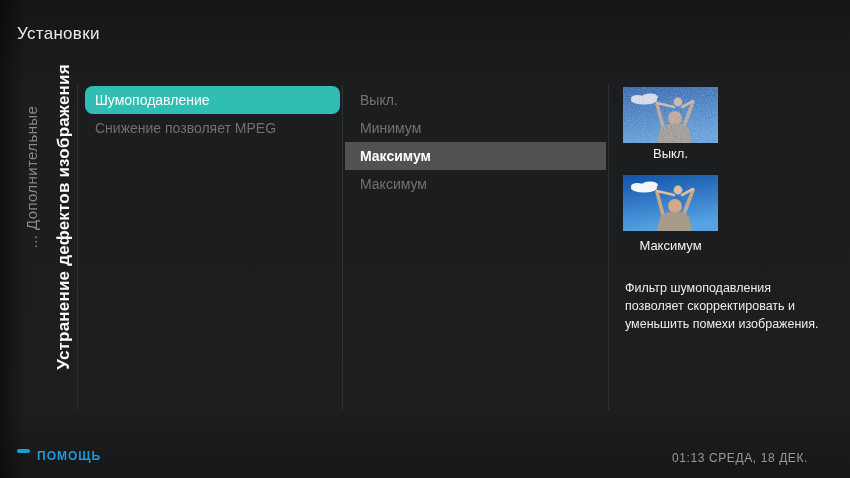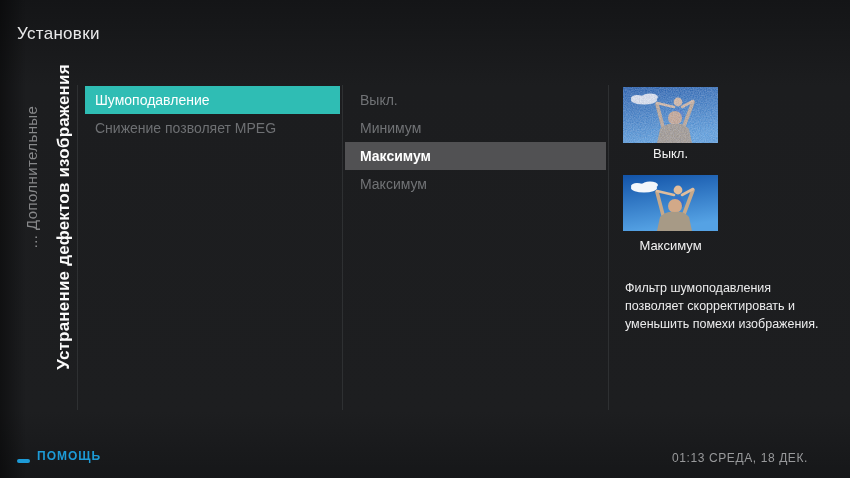--- a/index.html
+++ b/index.html
@@ -14,37 +14,37 @@
   .page-title{position:absolute;left:17px;top:24px;font-size:17px;color:#e9e9ea;letter-spacing:.3px;}
   .v-label{position:absolute;white-space:nowrap;transform:translate(-50%,-50%) rotate(-90deg);}
   .v-category{left:31px;top:177px;font-size:15px;color:#87888a;letter-spacing:.4px;}
   .v-section{left:64px;top:217px;font-size:17px;font-weight:700;color:#fbfbfb;letter-spacing:.2px;}
   .vdiv{position:absolute;top:85px;width:1px;height:325px;background:#2e3032;}
   .vdiv.d1{left:77px}.vdiv.d2{left:342px}.vdiv.d3{left:608px}
 
   .menu{position:absolute;left:85px;top:86px;width:255px;}
   .menu-row{height:28px;display:flex;align-items:center;padding-left:10px;box-sizing:border-box;
     font-size:14px;color:#6e7073;cursor:pointer;}
-  .menu-row.selected{background:#2fbdb4;color:#ffffff;}
+  .menu-row.selected{background:#2fbdb4;color:#ffffff;border-radius:8px;}
 
   .options{position:absolute;left:345px;top:86px;width:261px;}
   .opt-row{height:28px;display:flex;align-items:center;padding-left:15px;box-sizing:border-box;
     font-size:14px;color:#717376;cursor:pointer;}
   .opt-row.selected{background:#515153;color:#ffffff;font-weight:700;}
 
   .thumb{position:absolute;left:623px;width:95px;height:56px;overflow:hidden;}
   .thumb svg{display:block;width:95px;height:56px;}
   .t1{top:87px}.t2{top:175px}
   .thumb-label{position:absolute;left:623px;width:95px;text-align:center;
     font-size:13px;color:#f2f2f2;}
   .tl1{top:146px}.tl2{top:238px}
   .description{position:absolute;left:625px;top:279px;width:207px;
     font-size:12.5px;line-height:18px;color:#ededee;}
 
-  .footer-help{position:absolute;left:17px;top:449px;display:flex;align-items:flex-end;cursor:pointer;}
+  .footer-help{position:absolute;left:17px;top:449px;display:flex;align-items:flex-start;cursor:pointer;}
   .dash-icon{width:13px;height:4px;border-radius:2px;background:#1d9bd7;margin-right:7px;}
   .help-label{font-size:12px;font-weight:700;color:#1d9bd7;letter-spacing:1px;}
   .datetime{position:absolute;right:42px;top:451px;font-size:12px;color:#98999b;letter-spacing:.6px;}
 </style>
 </head>
 <body>
 
 <div class="screen">
   <div class="left-vignette"></div>
 

